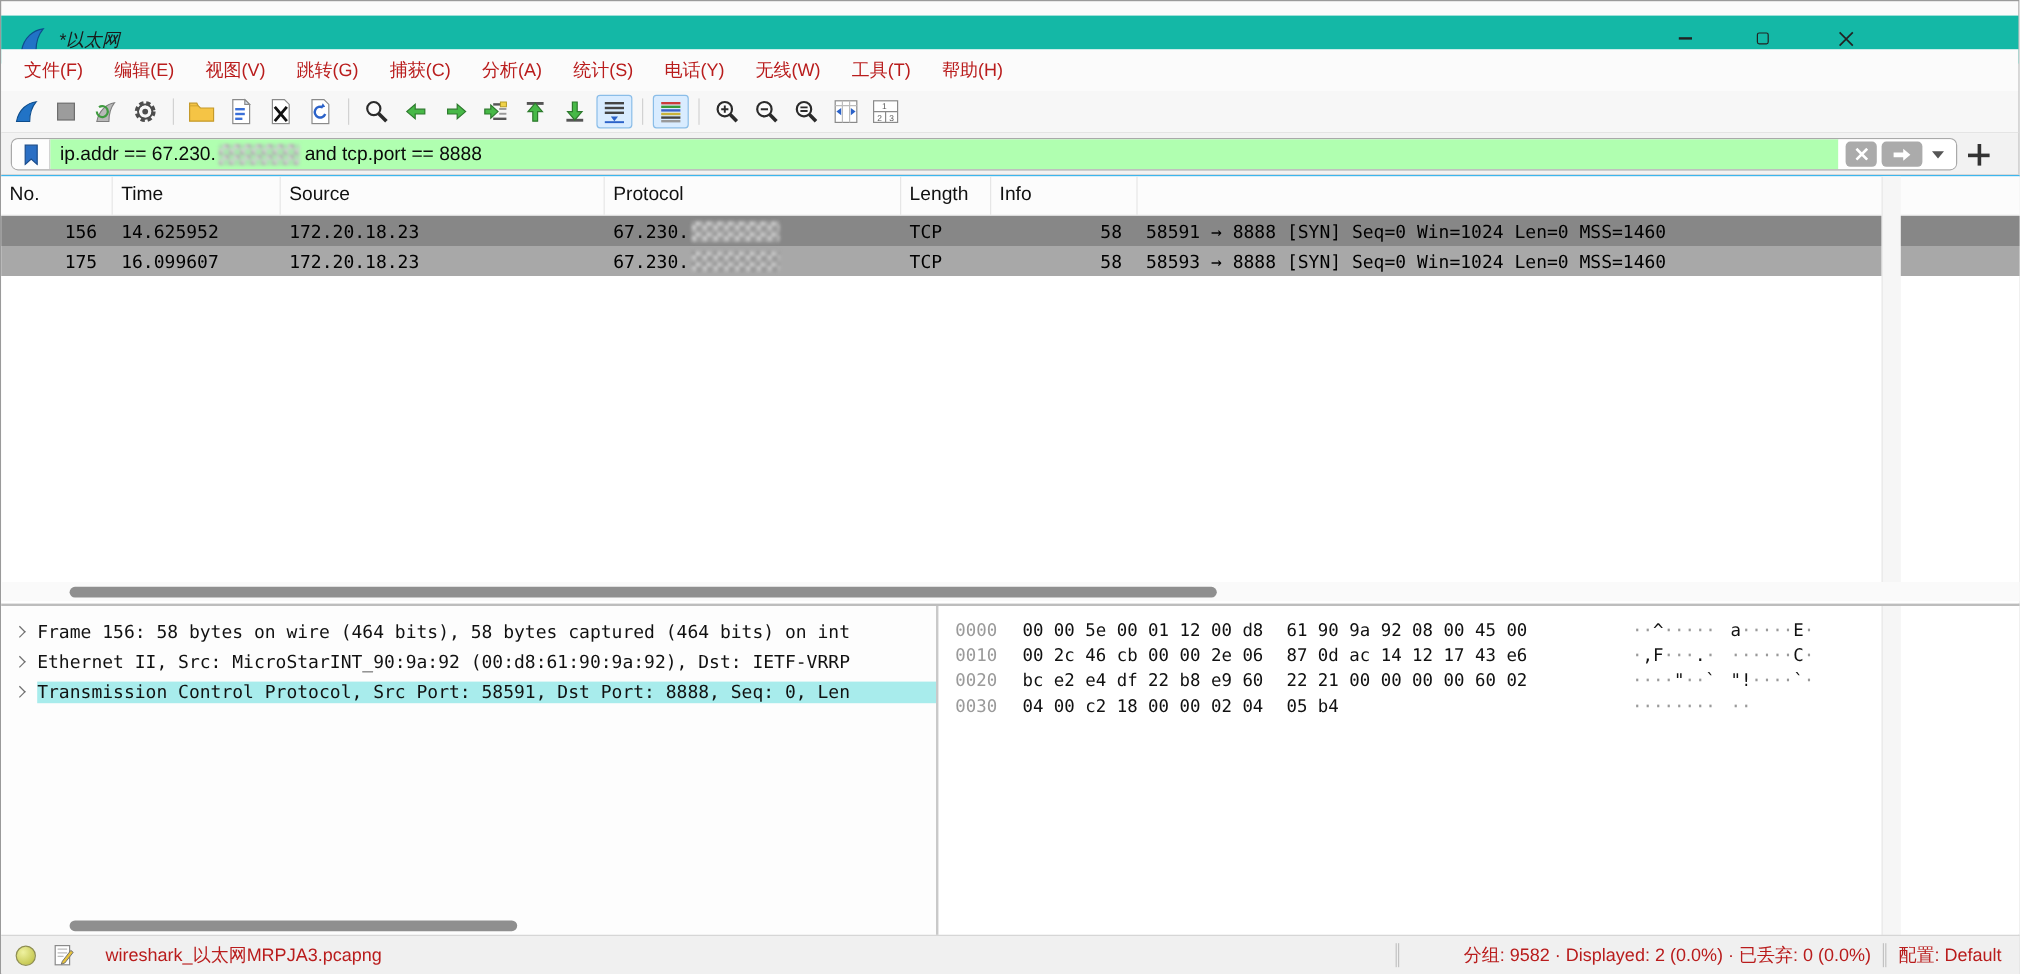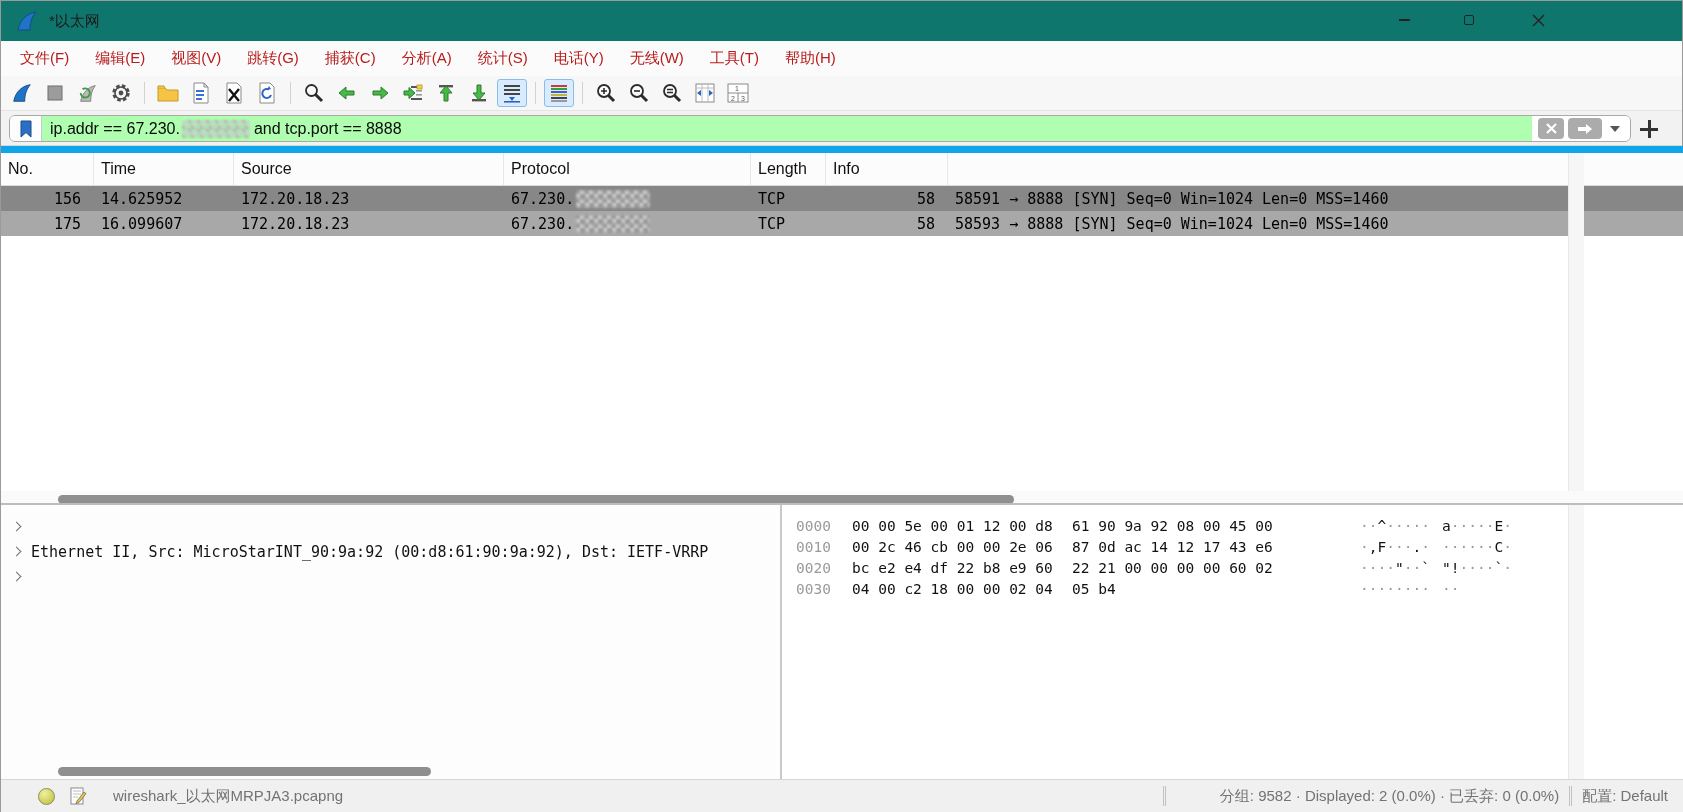--- a/index.html
+++ b/index.html
@@ -2,22 +2,22 @@
 <html><head>
 <meta charset="utf-8">
 <style>
   * { margin:0; padding:0; box-sizing:border-box; }
   html,body { width:1683px; height:812px; overflow:hidden; background:#fff;
     font-family:"Liberation Sans", sans-serif; color:#111; }
   .app { position:relative; width:1683px; height:812px; background:#fbfbfb;
     border:1px solid #9a9a9a; }
 
   
-  .titlebar { position:absolute; left:0; top:0; width:100%; height:40px;
-    background:#0f766e; display:flex; align-items:center; }
+  .titlebar { position:absolute; left:0; top:12px; width:100%; height:40px;
+    background:#14b8a6; display:flex; align-items:center;font-style:italic; }
   .titlebar .app-icon { margin-left:14px; width:24px; height:24px; }
   .titlebar .title { margin-left:10px; font-size:15px; color:#1a1a1a; }
   .win-btn { position:absolute; top:0; width:46px; height:38px; display:flex;
     align-items:center; justify-content:center; }
   .min-glyph { width:11px; height:1.5px; background:#222; }
   .max-glyph { width:10px; height:10px; border:1.3px solid #222; border-radius:2px; }
 
   
   .menubar { position:absolute; left:0; top:40px; width:100%; height:35px;
     display:flex; align-items:center; padding-left:6px; background:#fbfbfb; }
@@ -61,21 +61,21 @@
     background-color:#c2c2c2;
     background-image:
       linear-gradient(45deg,#b3b3b3 25%,transparent 25%,transparent 75%,#b3b3b3 75%),
       linear-gradient(45deg,#d2d2d2 25%,transparent 25%,transparent 75%,#d2d2d2 75%);
     background-size:9px 9px; background-position:0 0,4px 4px; }
   .redacted.green { background-color:#a9e6ae; }
   .redacted.dark  { background-color:#9a9a9a; }
 
   
   .plist { position:absolute; left:0; top:145px; width:1683px; height:357px;
-    background:#fff; border-top:7px solid #0ea5e9; }
+    background:#fff; border-top:1px solid #0ea5e9; }
   .prow { display:grid;
     grid-template-columns:93px 140px 270px 247px 75px 122px 1fr; }
   .phead { height:33px; background:#fcfcfc; border-bottom:1px solid #dcdcdc;
     font-size:16px; }
   .phead .cell { display:flex; align-items:center; padding-left:7px;
     border-right:1px solid #e6e6e6; overflow:hidden; white-space:nowrap; }
   .pdata { height:25px; font-family:"DejaVu Sans Mono","Liberation Mono",monospace;
     font-size:15px; color:#000; }
   .pdata .cell { display:flex; align-items:center; padding-left:7px;
     white-space:nowrap; overflow:hidden; }
@@ -114,21 +114,21 @@
   .hx1 { margin-left:10px; } .hx2 { margin-left:20px; }
   .ascii { display:inline-block; }
   .as1 { margin-left:88px; width:76px; } .as2 { margin-left:6px; }
   .ascii .dim { color:#9a9a9a; }
   .hex-vtrack { position:absolute; left:1567px; top:0; width:16px; height:276px;
     background:#f6f6f6; border-left:1px solid #e8e8e8; }
 
   
   .statusbar { position:absolute; left:0; top:778px; width:1683px; height:33px;
     background:#f0f0f0; border-top:1px solid #d6d6d6; display:flex;
-    align-items:center; font-size:15px; color:#737373;padding-left:25px; }
+    align-items:center; font-size:15px; color:#b91c1c; }
   .expert-dot { margin-left:12px; width:17px; height:17px; border-radius:50%;
     background:radial-gradient(circle at 35% 30%, #eff2a0, #b9bb3a);
     border:1px solid #8e8e52; }
   .fname { margin-left:26px; white-space:nowrap; }
   .sspacer { flex:1; }
   .sdiv { width:3px; height:20px; border-left:1px solid #c2c2c2;
     border-right:1px solid #c2c2c2; margin:0 10px; }
   .sstats { white-space:nowrap;margin-left:44px; }
   .sprofile { white-space:nowrap; margin-right:16px; }
 
@@ -395,31 +395,33 @@
     <div class="vtrack" style="left:1567px; top:0; height:338px;"></div>
   </div>
 
   <div class="bottom">
 
     <div class="details">
       <div class="dline">
         <span class="dchev">
             <span class="chev"></span>
           </span>
+        <span class="dtext">Frame 156: 58 bytes on wire (464 bits), 58 bytes captured (464 bits) on int</span>
       </div>
       <div class="dline">
         <span class="dchev">
             <span class="chev"></span>
           </span>
         <span class="dtext">Ethernet II, Src: MicroStarINT_90:9a:92 (00:d8:61:90:9a:92), Dst: IETF-VRRP</span>
       </div>
       <div class="dline">
         <span class="dchev">
             <span class="chev"></span>
           </span>
+        <span class="dtext hl">Transmission Control Protocol, Src Port: 58591, Dst Port: 8888, Seq: 0, Len</span>
       </div>
       <div class="hscroll" style="left:0; bottom:2px; top:auto;">
         <div class="hthumb" style="left:57px; width:373px;"></div>
       </div>
     </div>
 
     <div class="hexpane">
       <div class="hline">
         <span class="hoff">0000</span>
         <span class="hx hx1">00 00 5e 00 01 12 00 d8</span>

